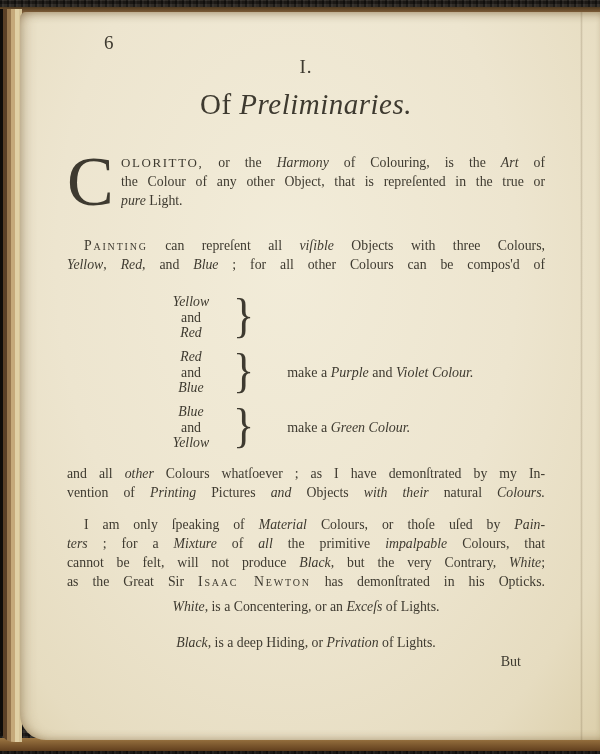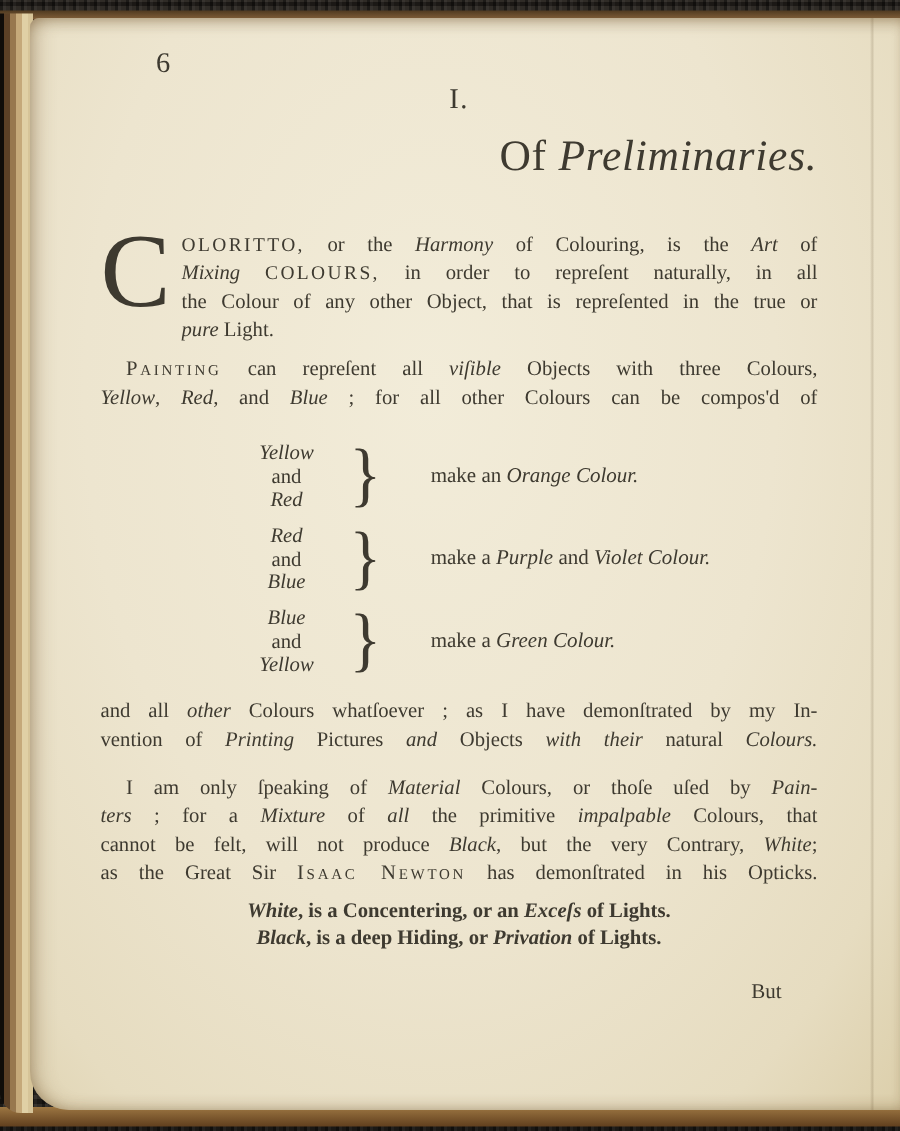--- a/index.html
+++ b/index.html
@@ -23,42 +23,42 @@
     background:radial-gradient(ellipse at 46% 34%, #f2ecd9 0%, #ede5cf 52%, #e6dcc0 83%, #dccfab 100%);
     border-radius:6px 0 0 26px;
     box-shadow:inset 7px 0 14px -5px rgba(110,80,40,.45), inset 0 7px 10px -6px rgba(110,80,40,.50), inset 0 -6px 9px -6px rgba(110,80,40,.35);
     color:#3e3a30;}
   .page-crease{position:absolute;top:0;bottom:0;right:17px;width:3px;
     background:linear-gradient(90deg,rgba(0,0,0,0) 0%,rgba(90,70,40,.18) 50%,rgba(0,0,0,0) 100%);}
   
   .textcol{position:absolute;left:47px;top:0;width:478px;font-size:13.8px;line-height:19px;}
   .folio{position:absolute;left:37px;top:21px;font-size:19px;}
   .secnum{position:absolute;left:0;right:0;top:45px;text-align:center;font-size:19px;letter-spacing:1px;}
-  .title{position:absolute;left:0;right:0;top:83px;text-align:right;font-size:29px;letter-spacing:.5px;}
+  .title{position:absolute;left:0;right:0;top:83px;text-align:center;font-size:29px;letter-spacing:.5px;}
   .title .it{font-style:italic;}
   .para{position:absolute;left:0;right:0;}
   .p1{top:141px;} .p2{top:224px;} .p3{top:452px;} .p4{top:503px;}
   .tl{height:19px;line-height:19px;overflow:hidden;text-align:justify;text-align-last:justify;}
   .tl.last{text-align-last:left;}
   .tl.indent{text-indent:17px;font-family:Liberation Serif, serif;}
   .dropcap{float:left;font-size:70px;line-height:52px;height:55px;width:47px;margin:3px 7px 0 0;text-align:left;}
   .seg-r{font-style:normal;}
   .seg-i{font-style:italic;margin-top:33px;}
   .seg-sc{font-variant:small-caps;letter-spacing:1.8px;}
   .seg-cs{letter-spacing:1.6px;font-size:.94em;}
   
   .mix{position:absolute;left:88px;display:flex;align-items:center;}
   .mix1{top:282px;} .mix2{top:337px;} .mix3{top:392px;}
   .mix-labels{width:72px;text-align:center;line-height:15.5px;font-size:13.8px;}
   .mix-labels .it{font-style:italic;}
   .brace{font-size:44px;line-height:46px;margin-left:6px;transform:scaleY(1.08);display:inline-block;font-weight:400;}
   .mix-result{margin-left:33px;font-size:14px;}
   
-  .maxim{position:absolute;left:0;right:0;text-align:center;height:19px;line-height:19px;font-weight:bold;}
-  .maxim1{top:585px;} .maxim2{top:603px;}
+  .maxim{position:absolute;left:0;right:0;text-align:center;height:19px;line-height:19px;}
+  .maxim1{top:585px;} .maxim2{top:621px;}
   .catchword{position:absolute;right:24px;top:622px;font-size:14px;margin-top:18px;}
 </style>
 </head>
 <body>
 
 <div id="stage">
   <div class="trim trim-top"></div>
   <div class="trim trim-bottom"></div>
   <div class="spine"></div>
 
@@ -68,38 +68,36 @@
     <div class="textcol">
 
       <div class="folio">6</div>
       <div class="secnum">I.</div>
 
       <div class="title"><span>Of </span><span class="it">Preliminaries.</span></div>
 
       <div class="para p1">
         <span class="dropcap">C</span>
         <div class="tl"><span class="seg-cs">OLORITTO,</span><span class="seg-r"> or the </span><span class="seg-i">Harmony</span><span class="seg-r"> of Colouring, is the </span><span class="seg-i">Art</span><span class="seg-r"> of</span></div>
-        <div class="tl"><span class="seg-i">Mixing</span><span class="seg-r"> </span><span class="seg-cs">COLOURS,</span><span class="seg-r"> in order to repreſent naturally, in all</span></div>
         <div class="tl"><span class="seg-r">the Colour of any other Object, that is repreſented in the true or</span></div>
         <div class="tl last"><span class="seg-i">pure</span><span class="seg-r"> Light.</span></div>
       </div>
 
       <div class="para p2">
         <div class="tl indent"><span class="seg-sc">Painting</span><span class="seg-r"> can repreſent all </span><span class="seg-i">viſible</span><span class="seg-r"> Objects with three Colours,</span></div>
         <div class="tl"><span class="seg-i">Yellow</span><span class="seg-r">, </span><span class="seg-i">Red</span><span class="seg-r">, and </span><span class="seg-i">Blue</span><span class="seg-r"> ; for all other Colours can be compos'd of</span></div>
       </div>
 
       <div class="mix mix1">
         <div class="mix-labels">
           <div class="it">Yellow</div>
           <div>and</div>
           <div class="it">Red</div>
         </div>
         <span class="brace">}</span>
-        <span class="mix-result"><span class="seg-r">make an </span><span class="seg-i">Orange Colour.</span></span>
       </div>
 
       <div class="mix mix2">
         <div class="mix-labels">
           <div class="it">Red</div>
           <div>and</div>
           <div class="it">Blue</div>
         </div>
         <span class="brace">}</span>
         <span class="mix-result"><span class="seg-r">make a </span><span class="seg-i">Purple</span><span class="seg-r"> and </span><span class="seg-i">Violet Colour.</span></span>

